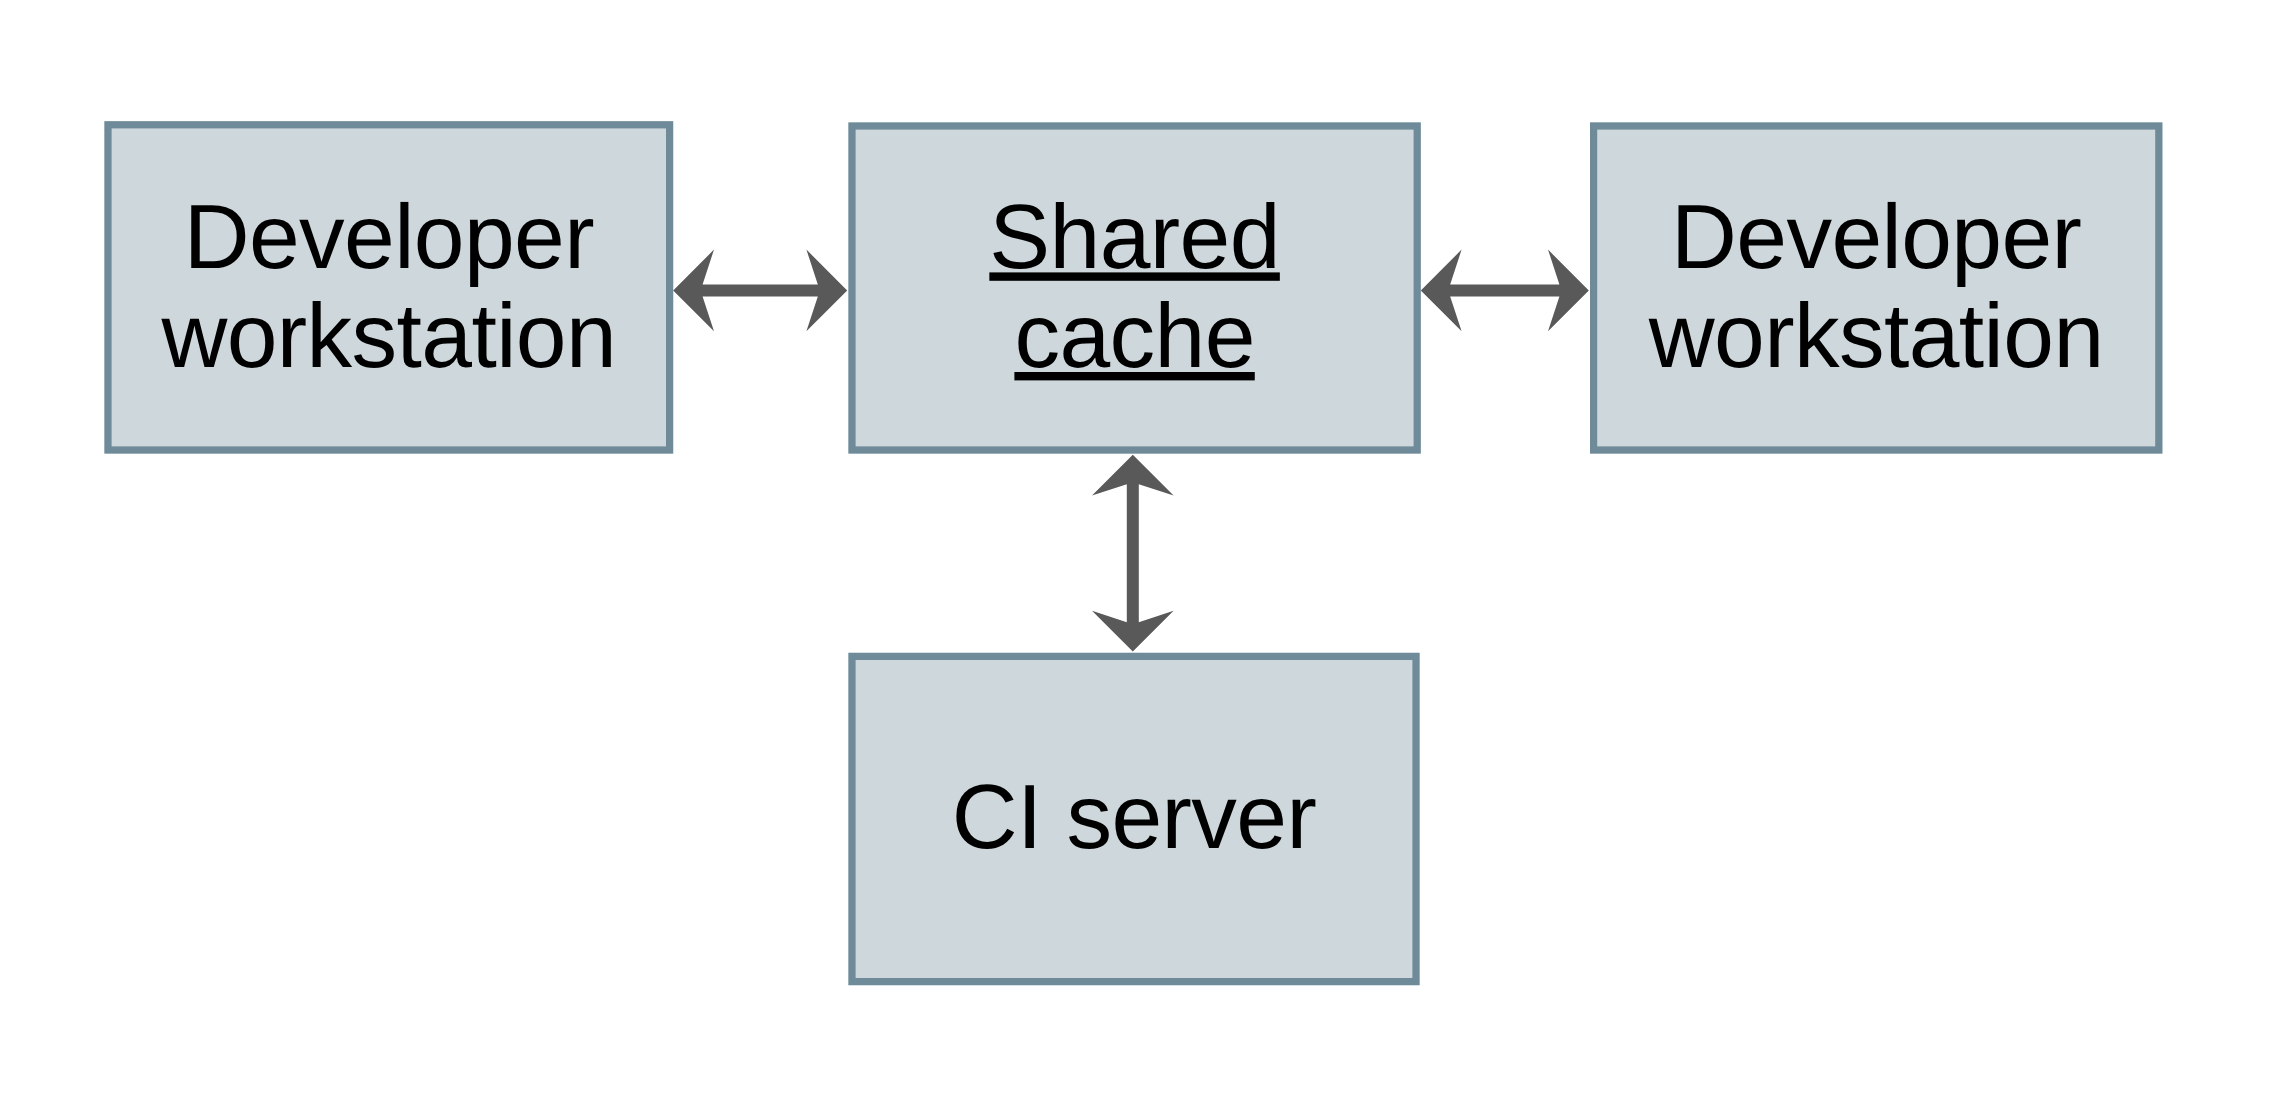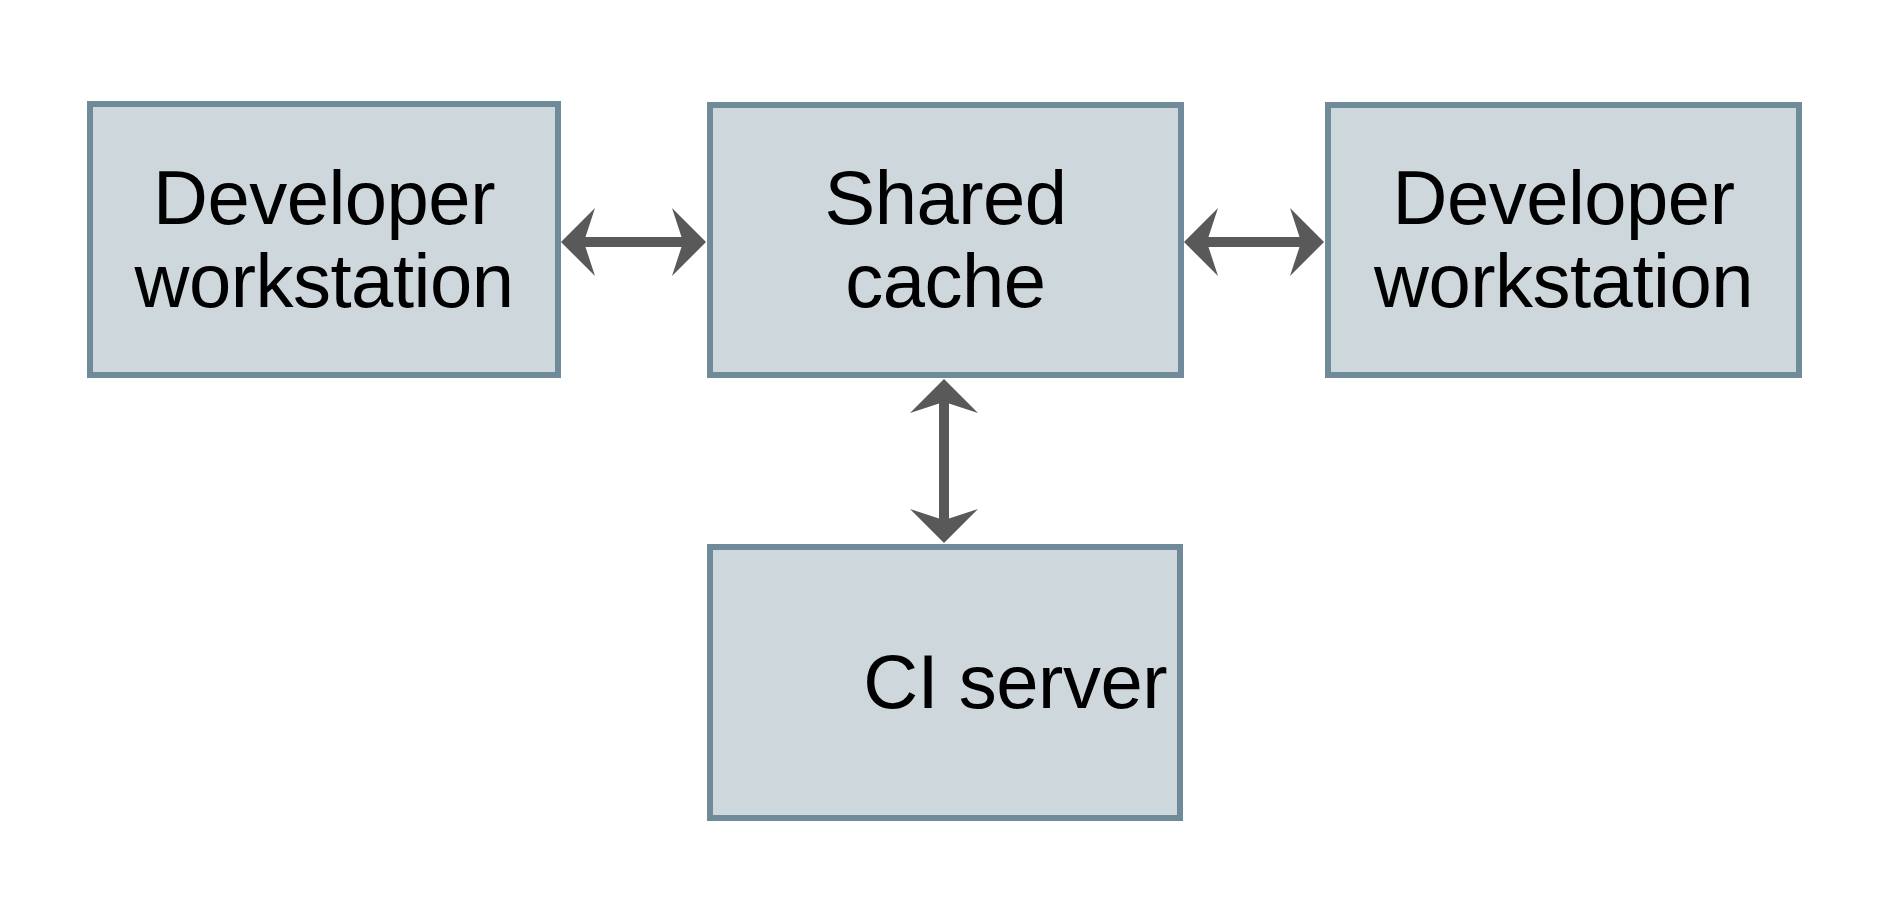--- a/index.html
+++ b/index.html
@@ -51,30 +51,30 @@
 <body>
 
 <div id="canvas" style="background: rgb(255, 255, 255);">
 
   <div class="node" id="node-0" style="left: 87px; top: 101px; width: 474px; height: 277px; background: rgb(206, 216, 220); border-color: rgb(111, 139, 153);">
     <span class="node-label" style="color: rgb(0, 0, 0);">Developer
 workstation</span>
   </div>
 
   <div class="node" id="node-1" style="left: 707px; top: 102px; width: 477px; height: 276px; background: rgb(206, 216, 220); border-color: rgb(111, 139, 153);">
-    <span class="node-label" style="color: rgb(0, 0, 0);">Shared
+    <span class="node-label" style="color: rgb(0, 0, 0); text-decoration: underline;">Shared
 cache</span>
   </div>
 
   <div class="node" id="node-2" style="left: 1325px; top: 102px; width: 477px; height: 276px; background: rgb(206, 216, 220); border-color: rgb(111, 139, 153);">
     <span class="node-label" style="color: rgb(0, 0, 0);">Developer
 workstation</span>
   </div>
 
-  <div class="node" id="node-3" style="left: 707px; top: 544px; width: 476px; height: 277px; background: rgb(206, 216, 220); border-color: rgb(111, 139, 153); justify-content: flex-end;">
+  <div class="node" id="node-3" style="left: 707px; top: 544px; width: 476px; height: 277px; background: rgb(206, 216, 220); border-color: rgb(111, 139, 153);">
     <span class="node-label" style="color: rgb(0, 0, 0);">CI server</span>
   </div>
 
   <div class="edge" id="edge-0" style="left: 561px; top: 208px; width: 145px; height: 68px;">
       <svg viewBox="0 0 145 68" width="145" height="68" style="display:block;">
             <polygon points="0,34 34,0 24.48,29 120.52,29 111,0 145,34 111,68 120.52,39 24.48,39 34,68" fill="#595959"></polygon>
           </svg>
     </div>
 
   <div class="edge" id="edge-1" style="left: 1184px; top: 208px; width: 140px; height: 68px;">

